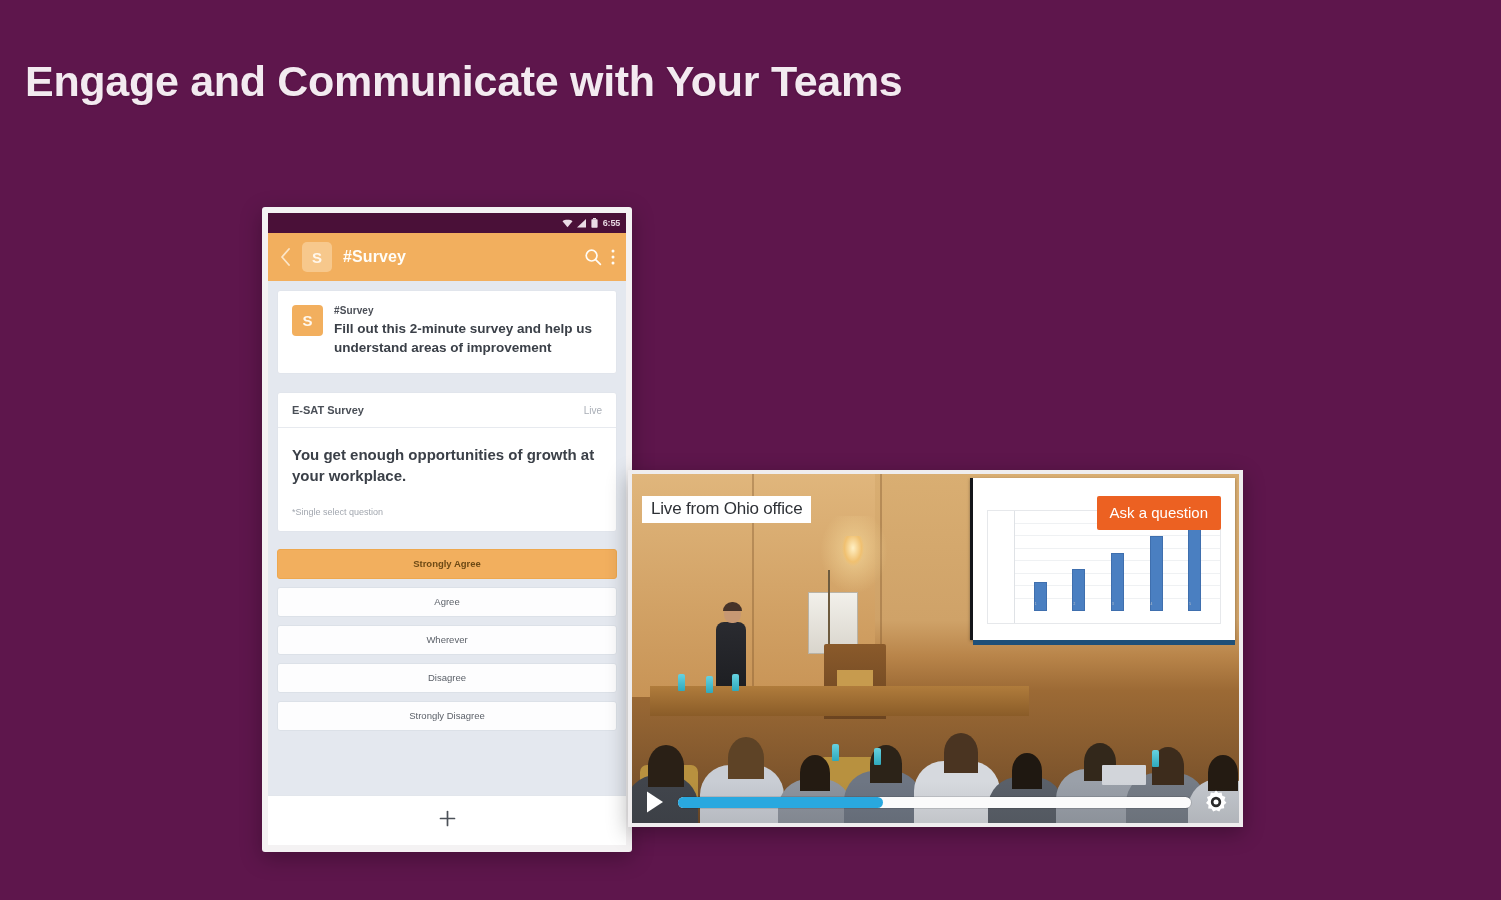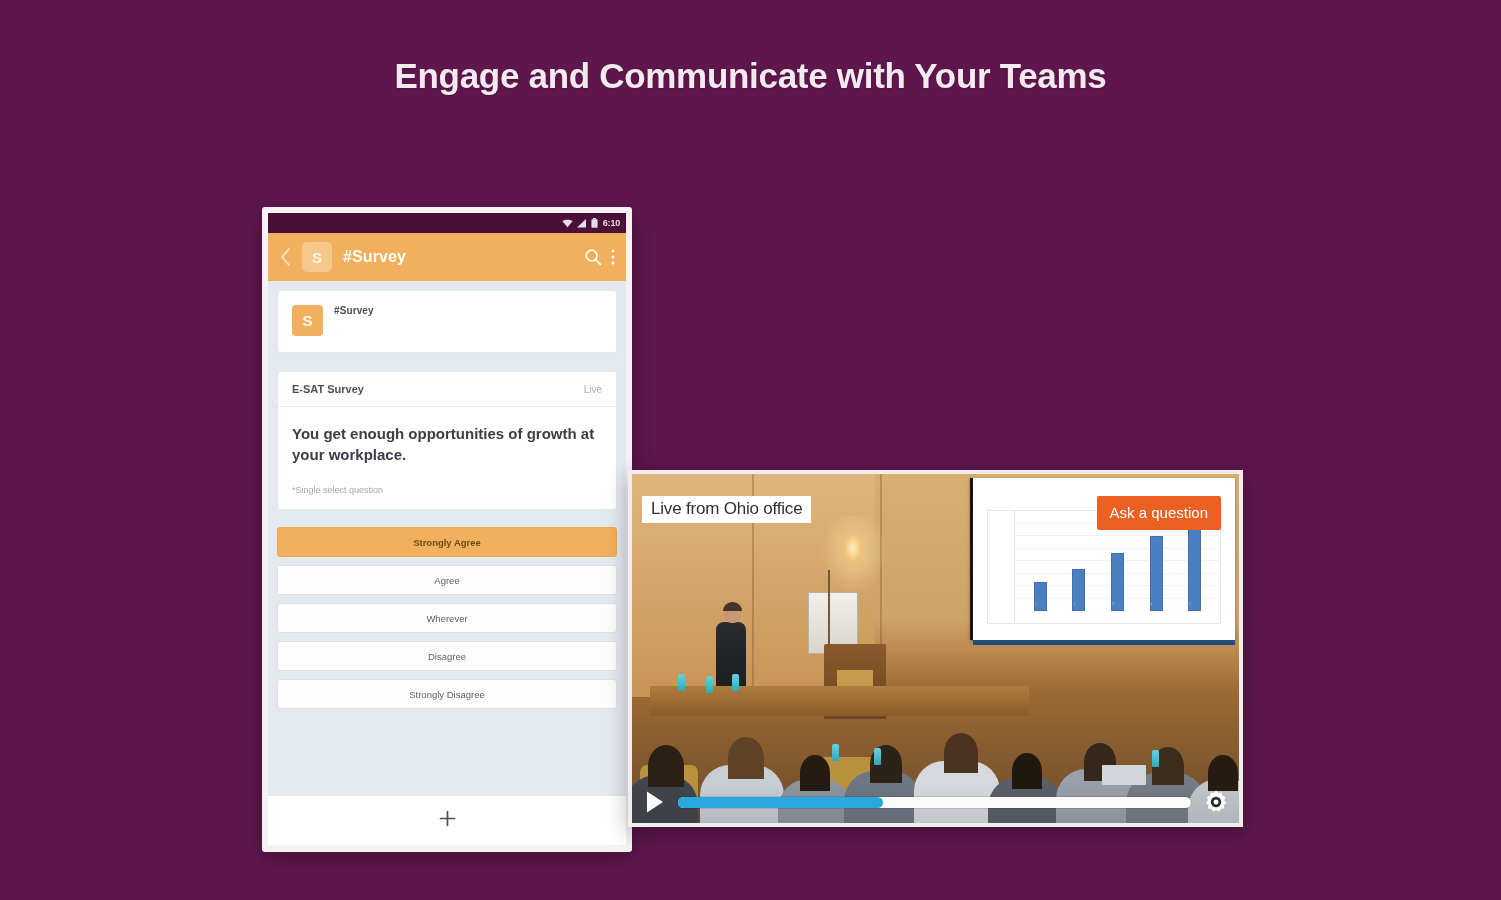--- a/index.html
+++ b/index.html
@@ -9,27 +9,27 @@
     background:#5E164C;
     font-family:"Liberation Sans", sans-serif;
     overflow:hidden;
     position:relative;
   }
 
   
   .headline {
     position:absolute;
     top:52px; left:0; width:100%;
-    text-align:center;
     color:#F3EAF0;
-    font-size:35px;
+    font-size:43px;
     font-weight:bold;
     line-height:1.38;
     letter-spacing:-0.3px;
     text-shadow:0 1px 2px rgba(0,0,0,.18);
+    padding-left:25px;
   }
   .headline .l2 { display:block; }
 
   
   .phone {
     position:absolute;
     left:262px; top:207px;
     width:370px; height:645px;
     background:#F4F2F3;
     border-radius:3px;
@@ -406,21 +406,21 @@
         <svg width="10" height="9" viewBox="0 0 10 9">
             <path d="M0 8.5 L9 0 L9 8.5 Z" fill="#EADCE6"></path>
           </svg>
       </span>
       <span class="sb-ico">
         <svg width="7" height="10" viewBox="0 0 7 10">
             <rect x="2" y="0" width="3" height="1.3" fill="#EADCE6"></rect>
             <rect x="0.4" y="1.3" width="6.2" height="8.4" rx="0.8" fill="#EADCE6"></rect>
           </svg>
       </span>
-      <span class="sb-time">6:10</span>
+      <span class="sb-time">6:55</span>
     </div>
 
     <div class="appbar">
       <span class="back-chev">
         <svg width="11" height="18" viewBox="0 0 11 18">
             <path d="M9 1 L2 9 L9 17" stroke="#FCE6C8" stroke-width="1.8" fill="none" stroke-linecap="round" stroke-linejoin="round"></path>
           </svg>
       </span>
       <span class="chan-avatar">S</span>
       <span class="chan-title">#Survey</span>
@@ -438,20 +438,21 @@
           </svg>
       </span>
     </div>
 
     <div class="chat">
 
       <div class="card msg-card">
         <div class="msg-avatar">S</div>
         <div class="msg-body">
           <div class="msg-sender">#Survey</div>
+          <div class="msg-text">Fill out this 2-minute survey and help us understand areas of improvement</div>
         </div>
       </div>
 
       <div class="card survey-card">
         <div class="survey-head">
           <span class="survey-name">E-SAT Survey</span>
           <span class="survey-edit">Live</span>
         </div>
         <div class="survey-q">You get enough opportunities of growth at your workplace.</div>
         <div class="survey-hint">*Single select question</div>

